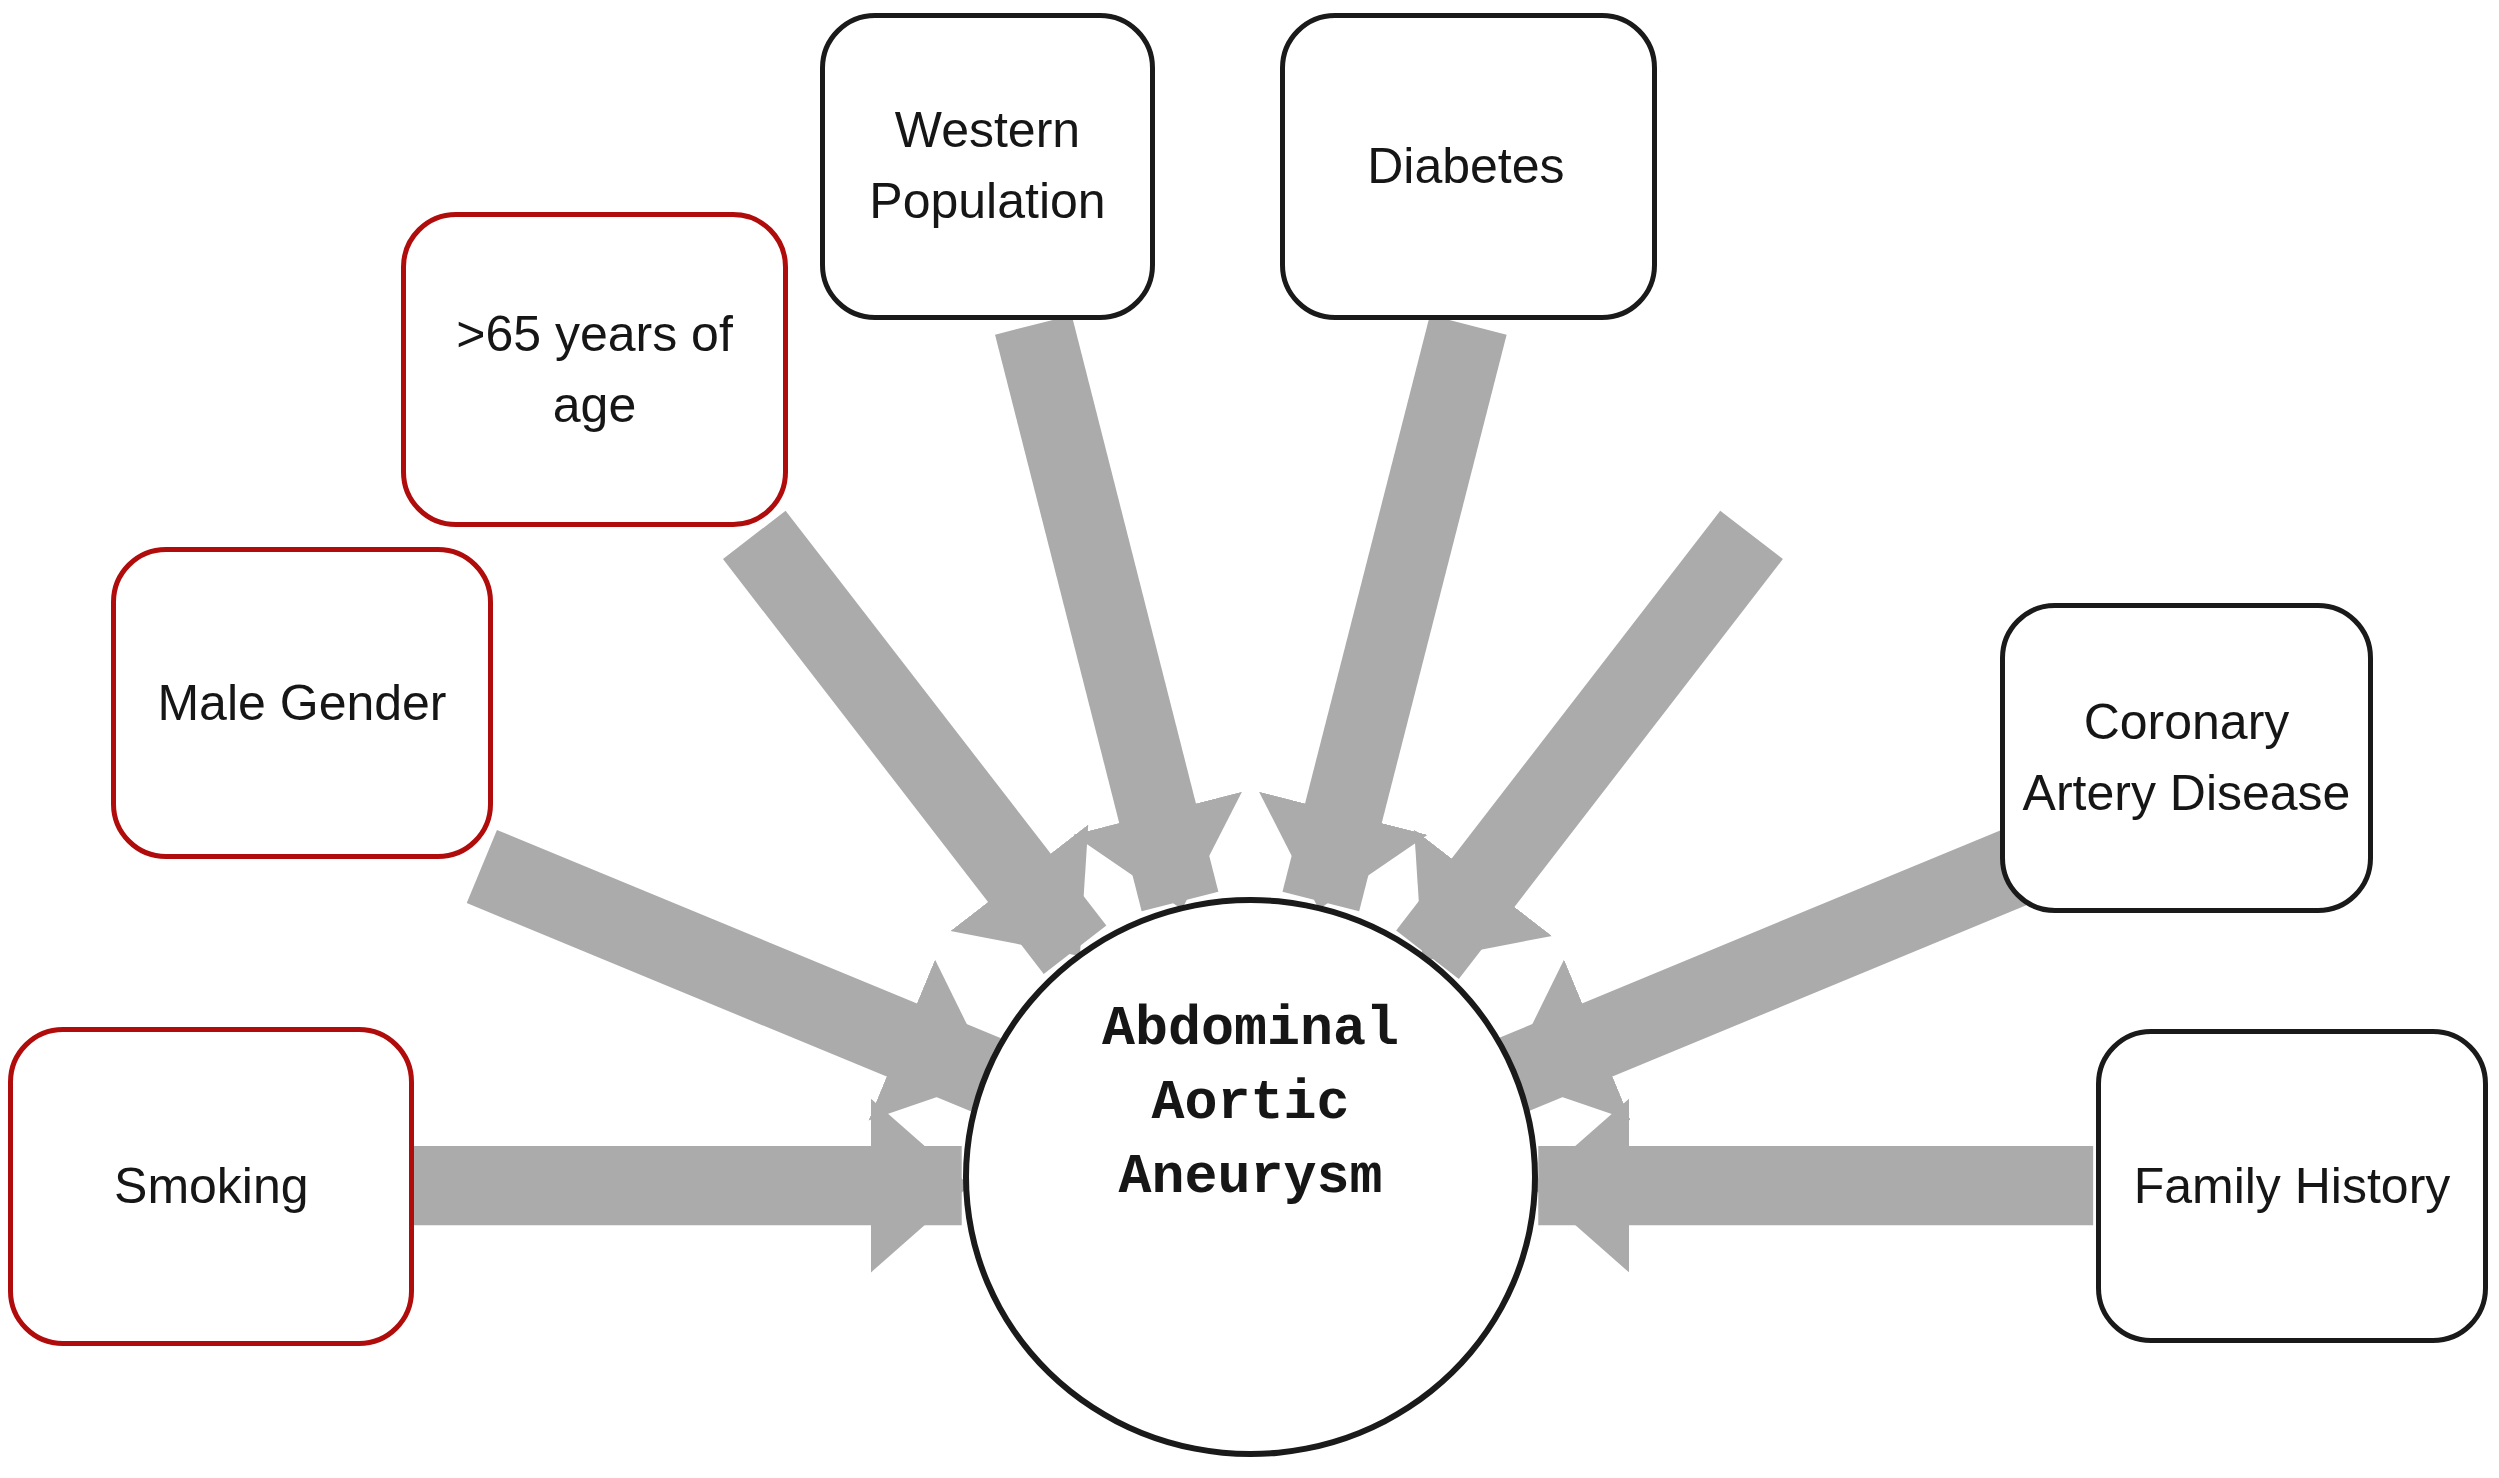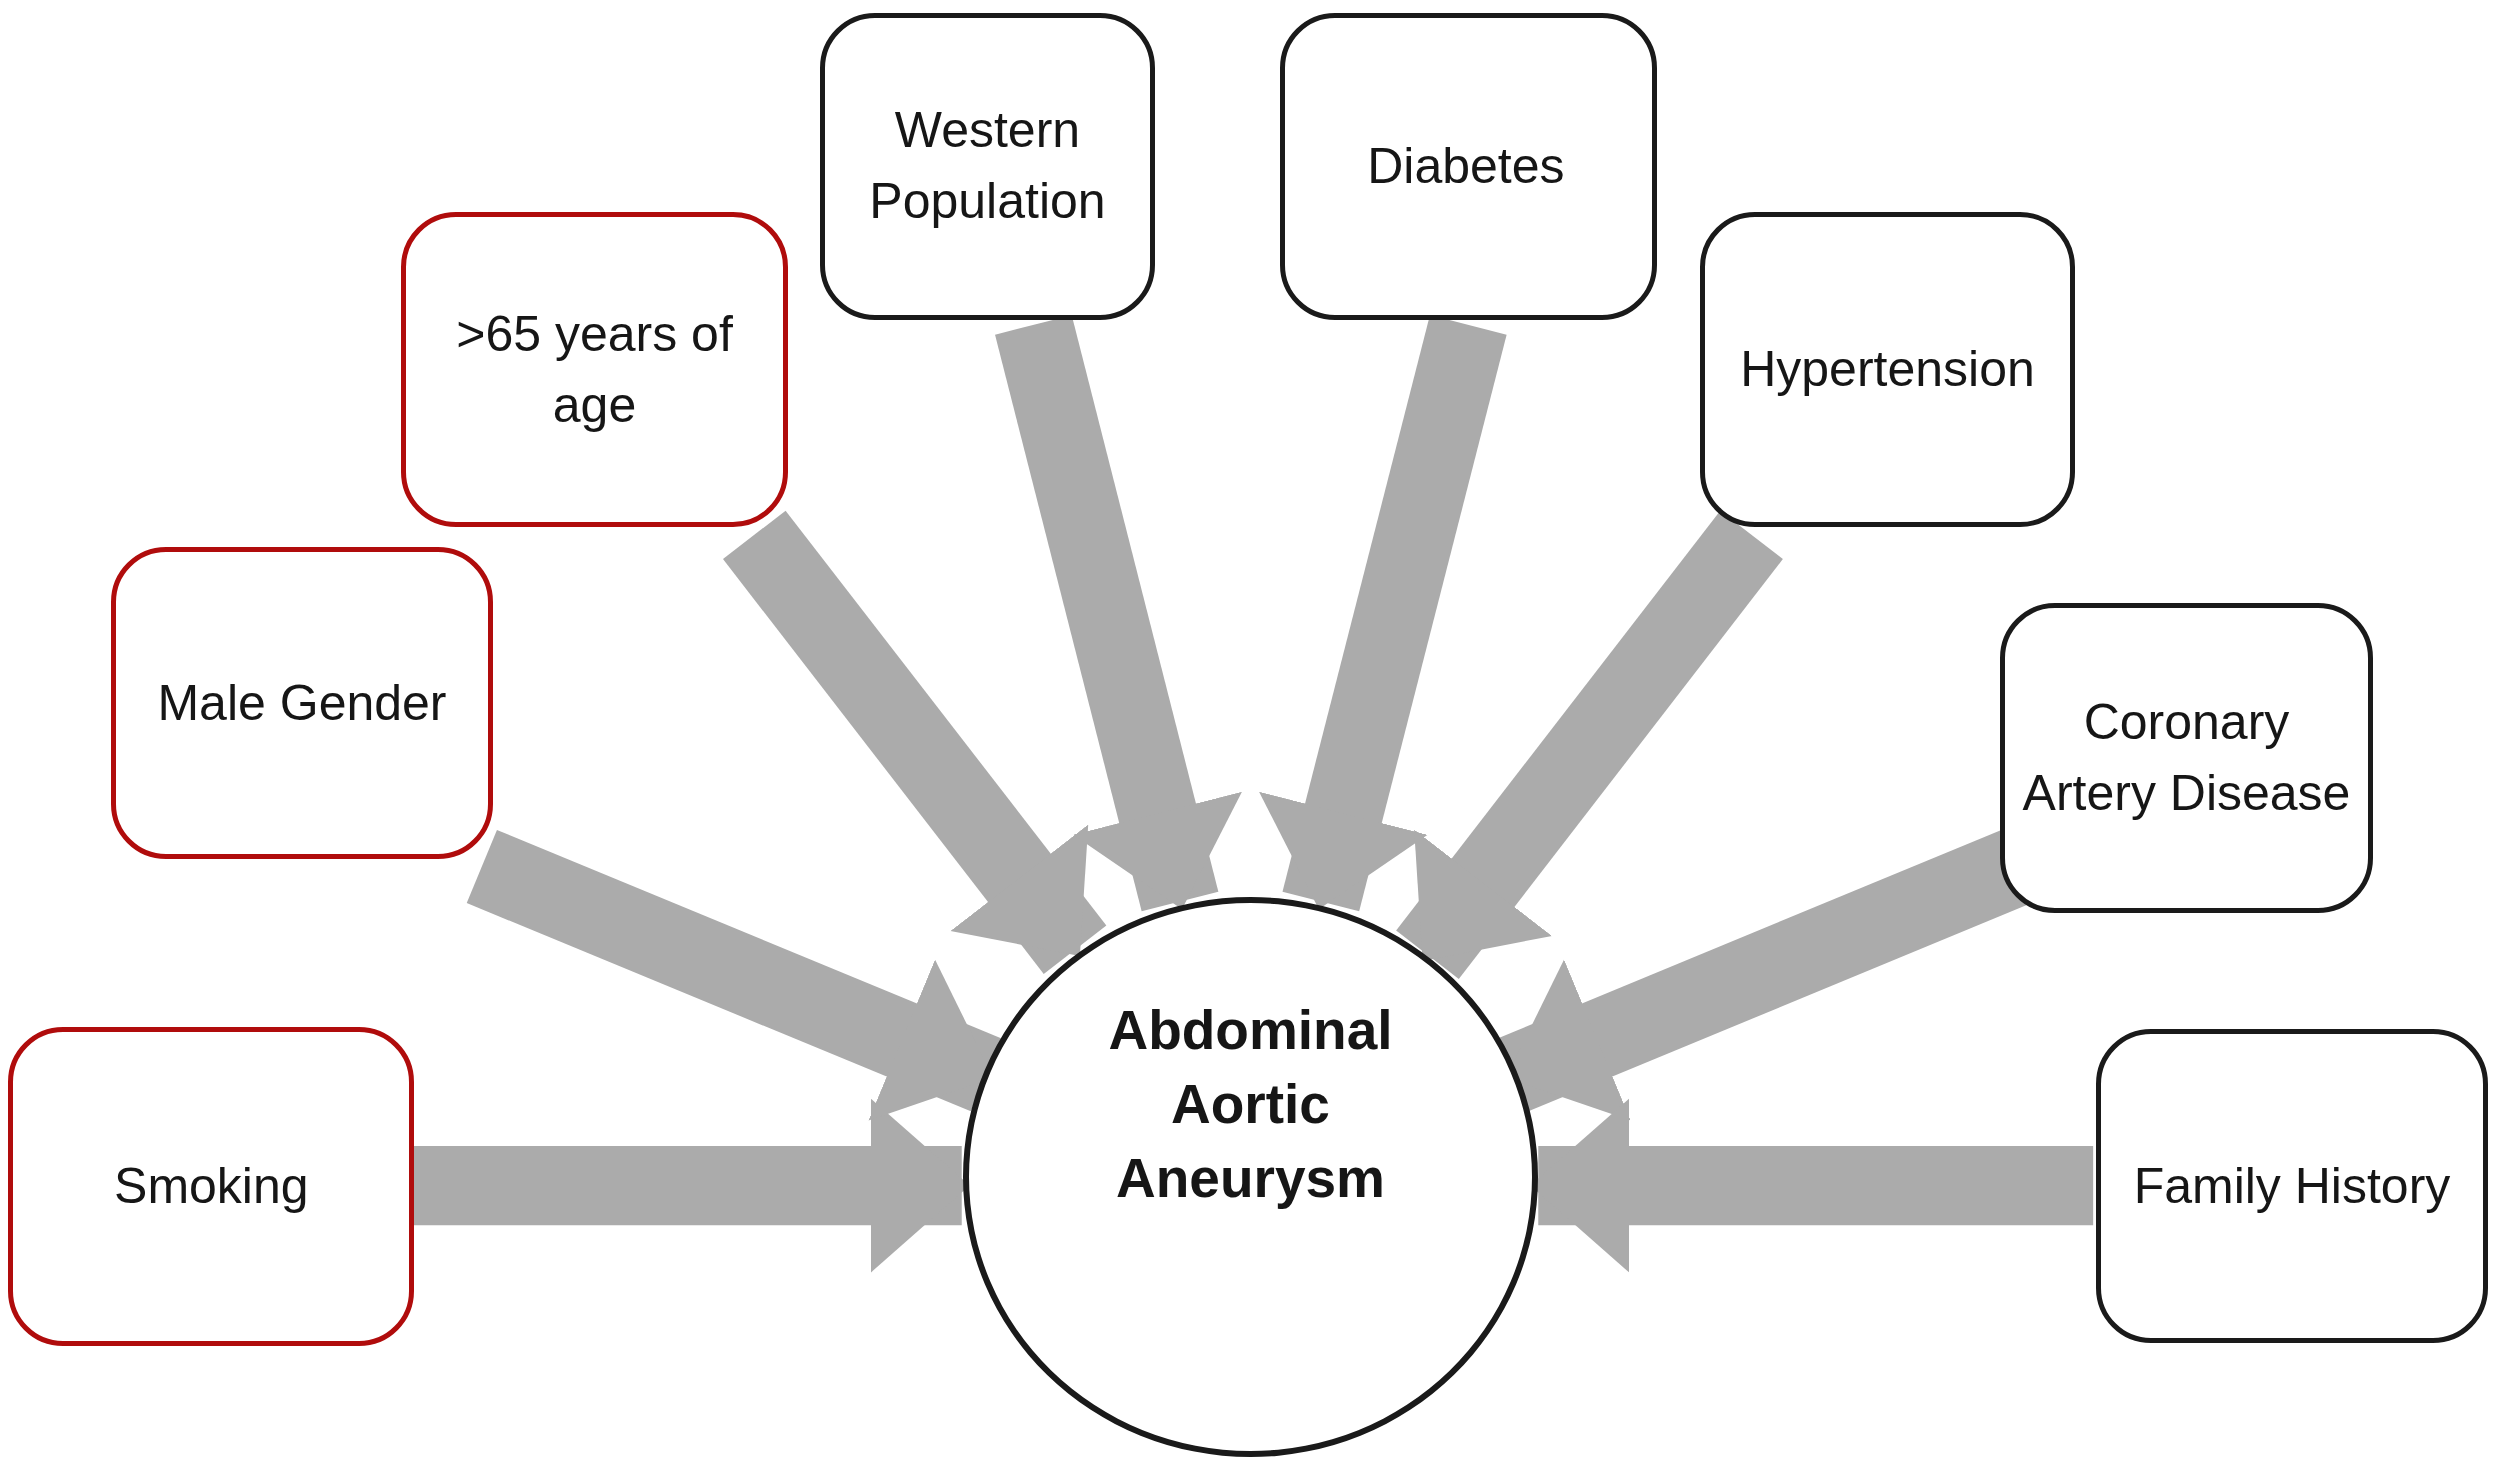--- a/index.html
+++ b/index.html
@@ -48,20 +48,21 @@
     display:flex;
     align-items:center;
     justify-content:center;
     text-align:center;
     font-size:55px;
     font-weight:700;
     line-height:1.35;
     box-sizing:border-box;
     padding-bottom:146px;
     white-space:pre-line;
+    font-family:Liberation Mono, monospace;
   }
 </style>
 </head>
 <body>
 
 <div class="canvas">
 
   <svg class="arrow-layer" viewBox="0 0 3000 1774" xmlns="http://www.w3.org/2000/svg">
     <defs>
       <marker id="ah" markerUnits="strokeWidth" markerWidth="1.4" markerHeight="2.4" refX="1.15" refY="1.1" orient="auto">
@@ -91,23 +92,20 @@
   </div>
 
   <div class="node" style="left:820px;top:12.5px;width:335px;height:307px;">
     <span>Western Population</span>
   </div>
 
   <div class="node" style="left:1280px;top:12.5px;width:377px;height:307px;padding-left:8px;">
     <span>Diabetes</span>
   </div>
 
-  <div class="node" style="left:1700px;top:212px;width:375px;height:315px;">
-    <span>Hypertension</span>
-  </div>
 
   <div class="node" style="left:2000px;top:575px;width:373px;height:310px;margin-top:28px;">
     <span>Coronary Artery Disease</span>
   </div>
 
   <div class="node" style="left:2096px;top:1029px;width:392px;height:314px;">
     <span>Family History</span>
   </div>
 
   <div class="center-circle">

